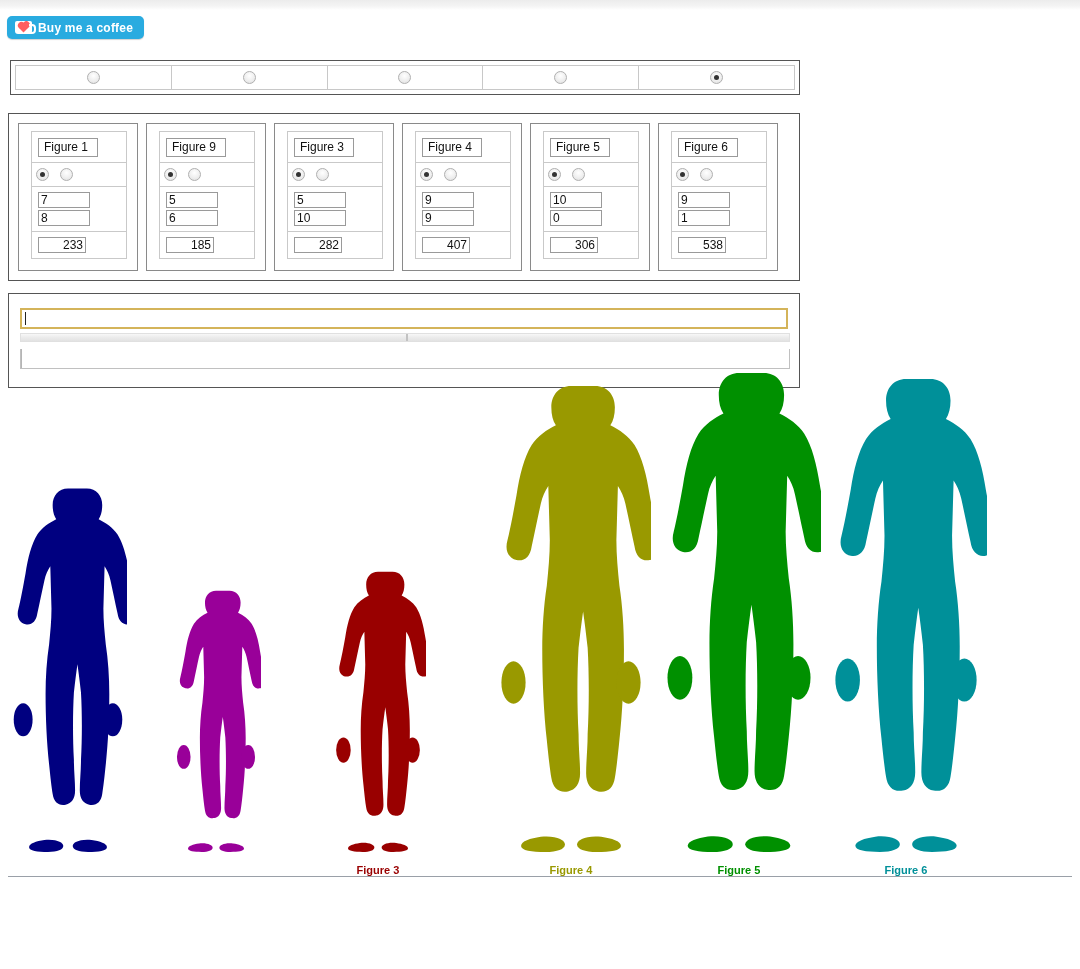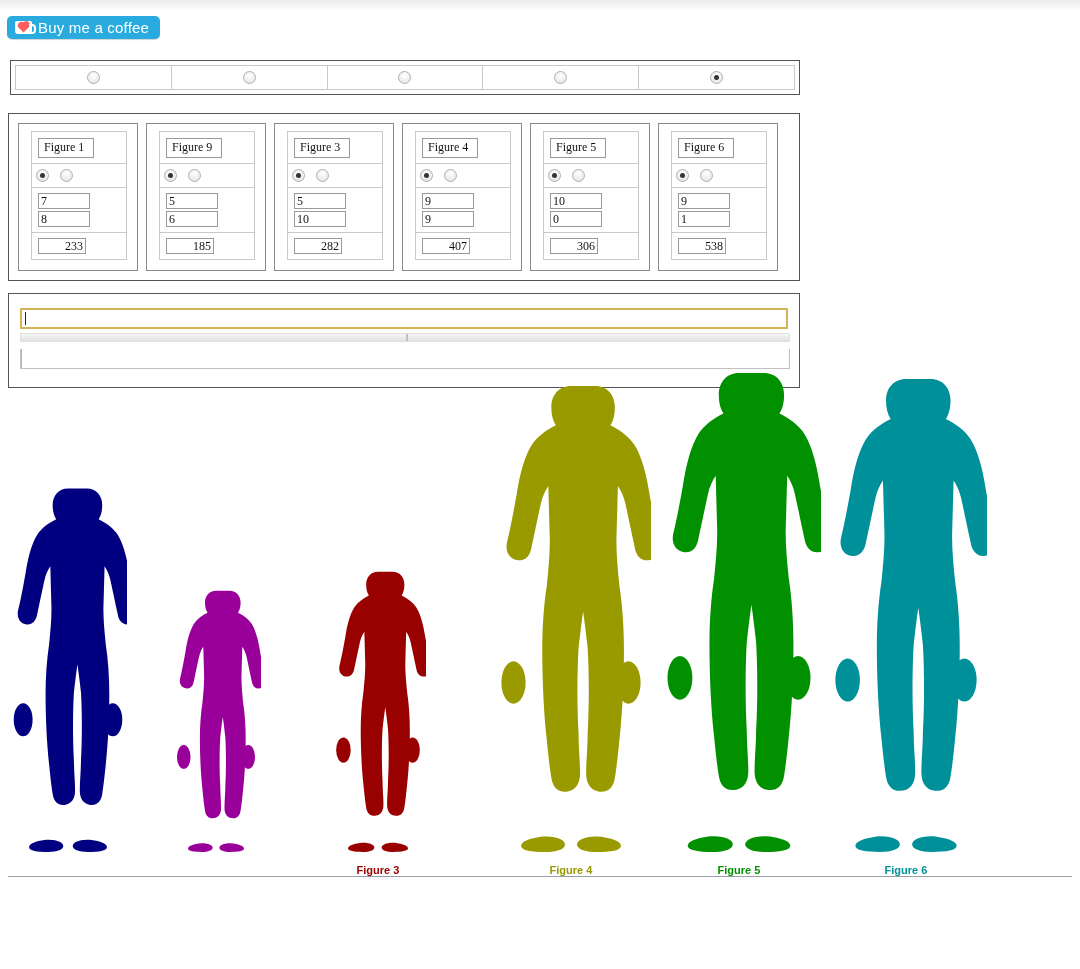--- a/index.html
+++ b/index.html
@@ -72,22 +72,22 @@
     content: "";
     position: absolute;
     width: 7px; height: 7px;
     background: #ff5f5f;
     border-radius: 50%;
   }
   .bmc-heart:before { top: -3.5px; left: 0; }
   .bmc-heart:after  { top: 0; right: -3.5px; }
   .bmc-label {
     color: #ffffff;
-    font-size: 15px;
-    font-weight: normal;
+    font-size: 12px;
+    font-weight: bold;
     letter-spacing: 0.2px;
     white-space: nowrap;
   }
 
   
   .panel {
     position: absolute;
     background: #ffffff;
     border: 1px solid #555555;
     box-sizing: border-box;
@@ -151,21 +151,20 @@
     background: #ffffff;
     position: relative;
   }
   .fig-inner {
     position: absolute;
     left: 12px; top: 7px;
     width: 96px;
     border: 1px solid #c9c9c9;
     box-sizing: border-box;
     background: #fff;
-    font-family: Liberation Serif, serif;
   }
   .fig-sec {
     border-bottom: 1px solid #c9c9c9;
     box-sizing: border-box;
     padding: 5px 6px;
   }
   .fig-sec:last-child { border-bottom: none; }
   .fig-title-box {
     display: inline-block;
     border: 1px solid #9a9a9a;

